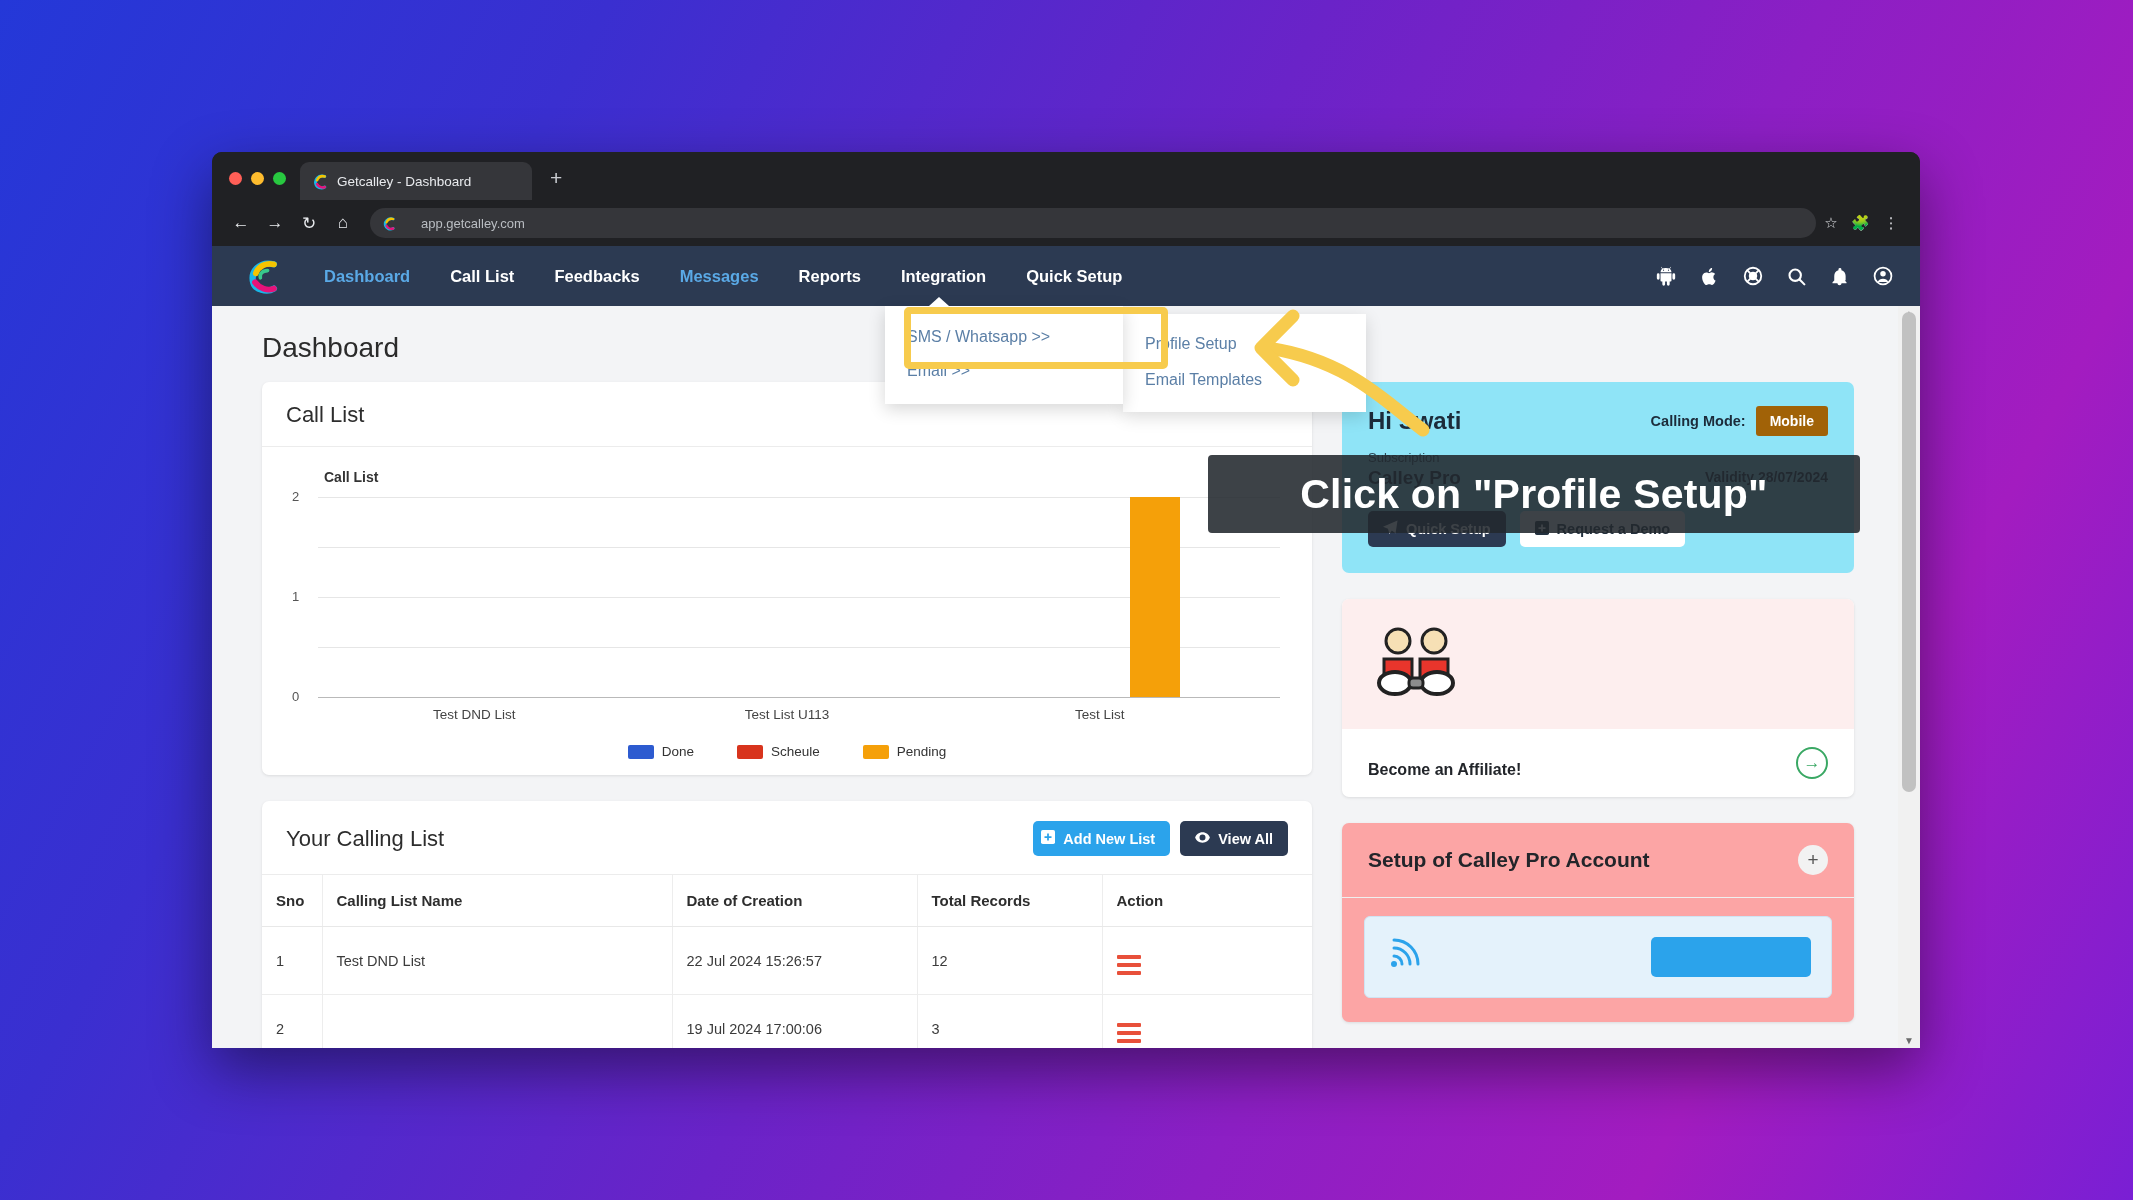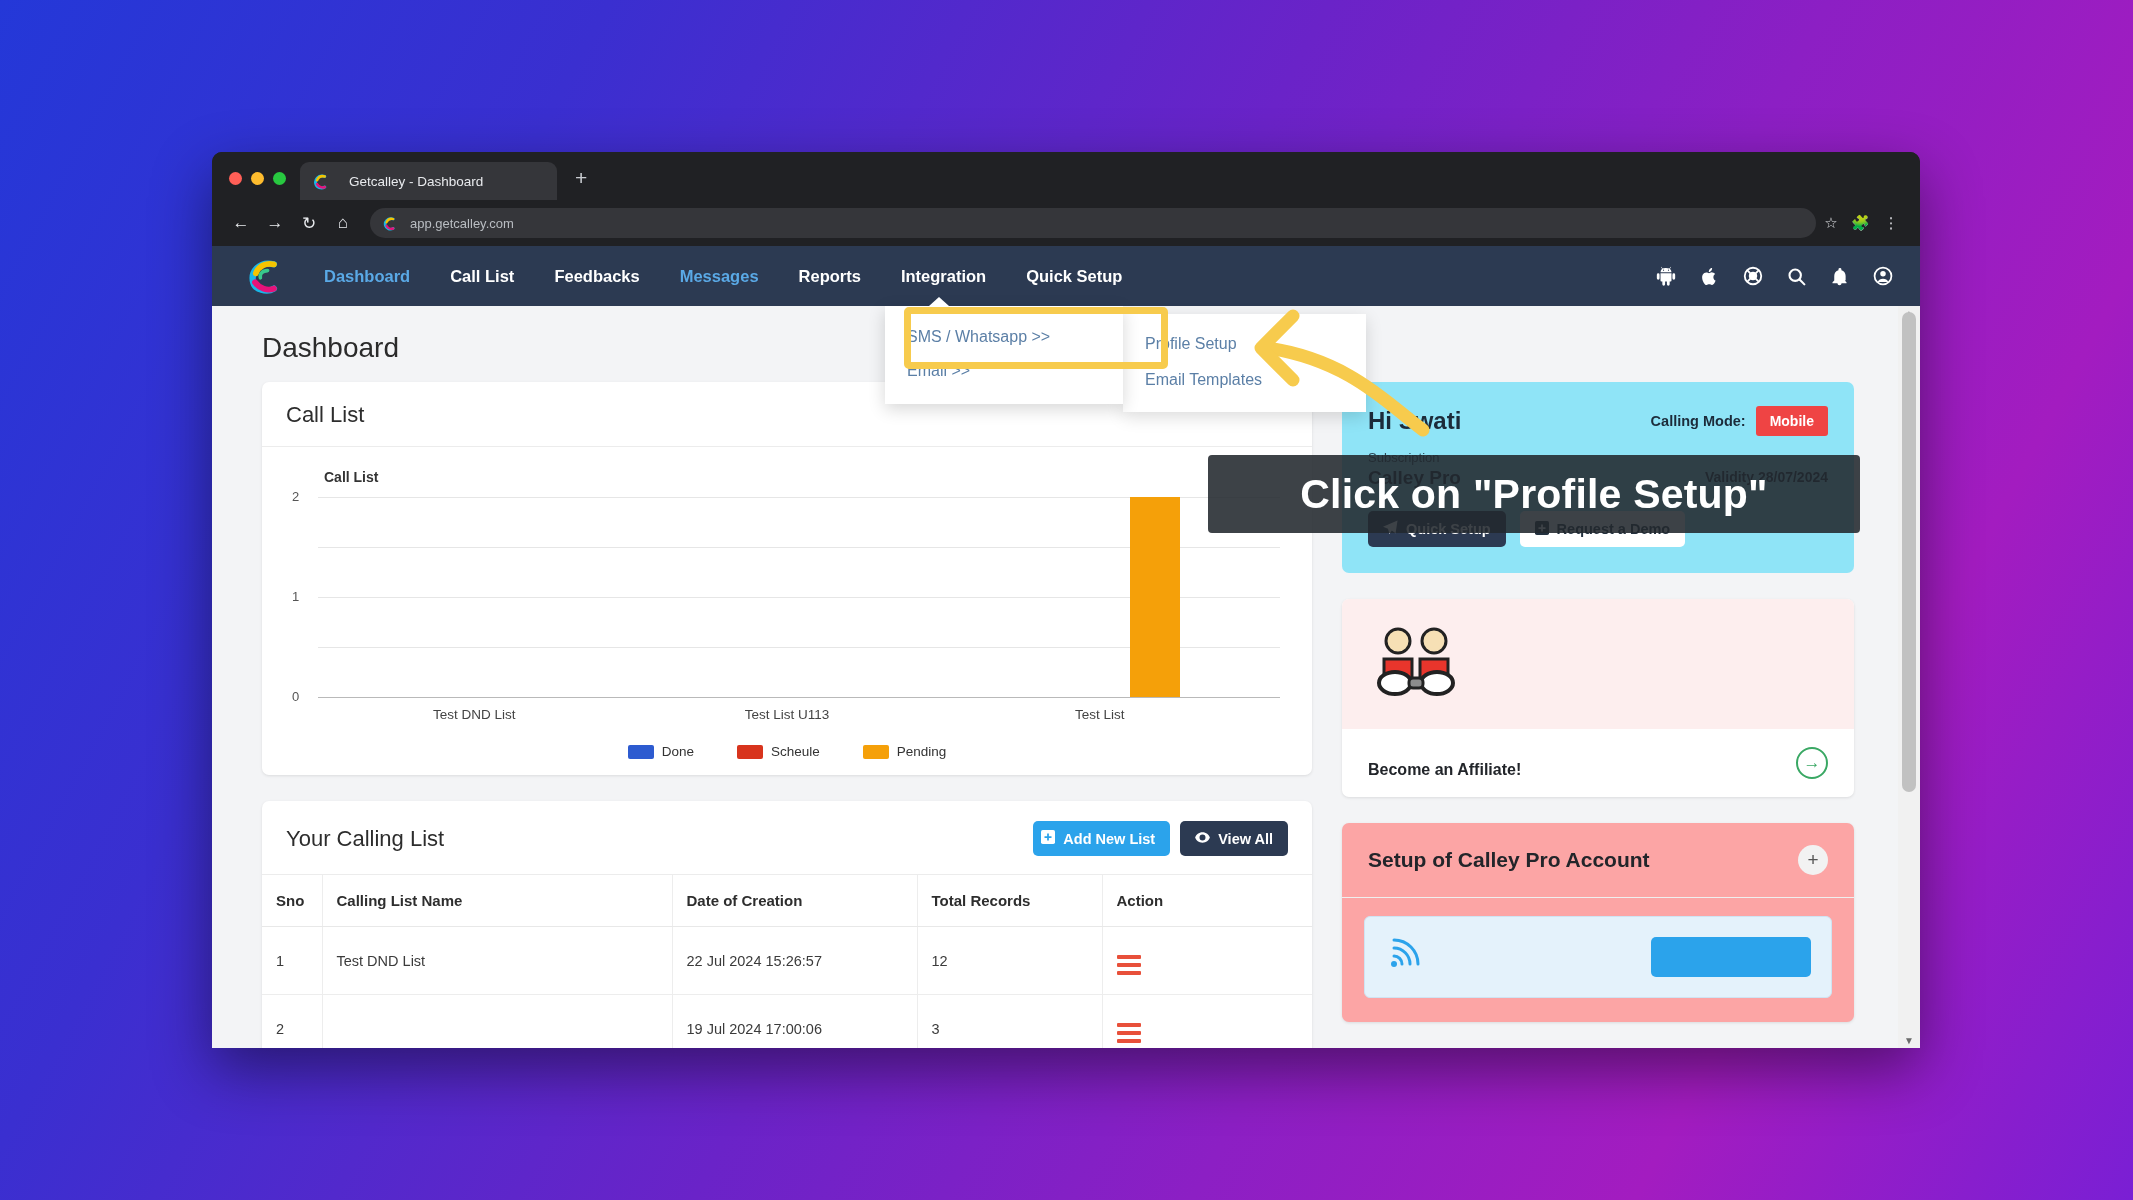--- a/index.html
+++ b/index.html
@@ -27,24 +27,24 @@
     height: 48px; background: #202124;
     position: relative;
     display: flex; align-items: flex-end;
   }
   .traffic { display: flex; gap: 9px; align-items: center; padding: 0 14px 15px 17px; }
   .dot { width: 13px; height: 13px; border-radius: 50%; }
   .dot.r { background: #ff5f57; }
   .dot.y { background: #febc2e; }
   .dot.g { background: #28c840; }
   .tab {
-    height: 38px; width: 257px;
+    height: 38px; width: 232px;
     background: #35363a;
     border-radius: 9px 9px 0 0;
-    display: flex; align-items: center; gap: 20px;
+    display: flex; align-items: center; gap: 8px;
     padding: 0 12px;
     color: #e8eaed; font-size: 13.5px;
   }
   .newtab {
     color: #c9ccd1; font-size: 21px; line-height: 1;
     padding: 0 0 12px 18px; font-weight: 300;
   }
 
   .omnibar {
     height: 46px; background: #202124;
@@ -52,21 +52,21 @@
     padding: 0 14px 0 12px;
   }
   .navbtn {
     width: 34px; height: 34px; color: #e8eaed;
     display: flex; align-items: center; justify-content: center;
     font-size: 17px; border-radius: 50%;
   }
   .urlbox {
     flex: 1; height: 30px; background: #35363a;
     border-radius: 15px; margin-left: 10px;
-    display: flex; align-items: center; gap: 13px;
+    display: flex; align-items: center; gap: 24px;
     padding: 0 12px;
     color: #b9bdc2; font-size: 13px;
   }
   .ombtn { width: 30px; color: #dadce0; text-align: center; font-size: 15px; }
 
   
   .logo { position: relative; display: inline-block; }
   .logo svg { display: block; }
 
   
@@ -174,21 +174,21 @@
   th:last-child, td:last-child { border-right: none; }
   .list-icon { display: inline-flex; flex-direction: column; gap: 4px; }
   .list-icon i { display: block; width: 24px; height: 4px; background: #e8503a; border-radius: 1px; }
 
   
   .user-card { background: #8fe4f7; border-radius: 7px; padding: 24px 26px 26px 26px; margin-bottom: 26px; position: relative; }
   .uc-row { display: flex; align-items: center; }
   .uc-hi { font-size: 24px; font-weight: bold; color: #1c2b3a; }
   .uc-mode { margin-left: auto; display: flex; align-items: center; gap: 10px; }
   .uc-mode-label { font-size: 14.5px; color: #1c2b3a; font-weight: 600; }
-  .badge-pink { background: #ef4444; color: #fff; font-size: 14px; font-weight: bold; padding: 7px 14px; border-radius: 3px; }
+  .badge-pink { background: #a16207; color: #fff; font-size: 14px; font-weight: bold; padding: 7px 14px; border-radius: 3px; }
   .uc-sub { font-size: 13px; color: #2b4756; margin-top: 14px; }
   .uc-plan { font-size: 19px; font-weight: bold; color: #1c2b3a; margin-top: 2px; }
   .uc-validity { margin-left: auto; font-size: 14px; color: #1c2b3a; font-weight: 600; }
   .uc-btns { display: flex; gap: 14px; margin-top: 22px; }
   .btn-white { background: #fff; color: #23313f; }
 
   .aff-card { background: #fff; border-radius: 7px; overflow: hidden; margin-bottom: 26px; box-shadow: 0 1px 3px rgba(0,0,0,.10); }
   .aff-top { background: #fdeeee; padding: 22px 26px 24px 26px; display: flex; gap: 16px; }
   .aff-title { font-size: 23px; font-weight: bold; color: #22252a; }
   .aff-text { font-size: 15px; color: #6a6a6a; line-height: 1.55; margin-top: 10px; }

